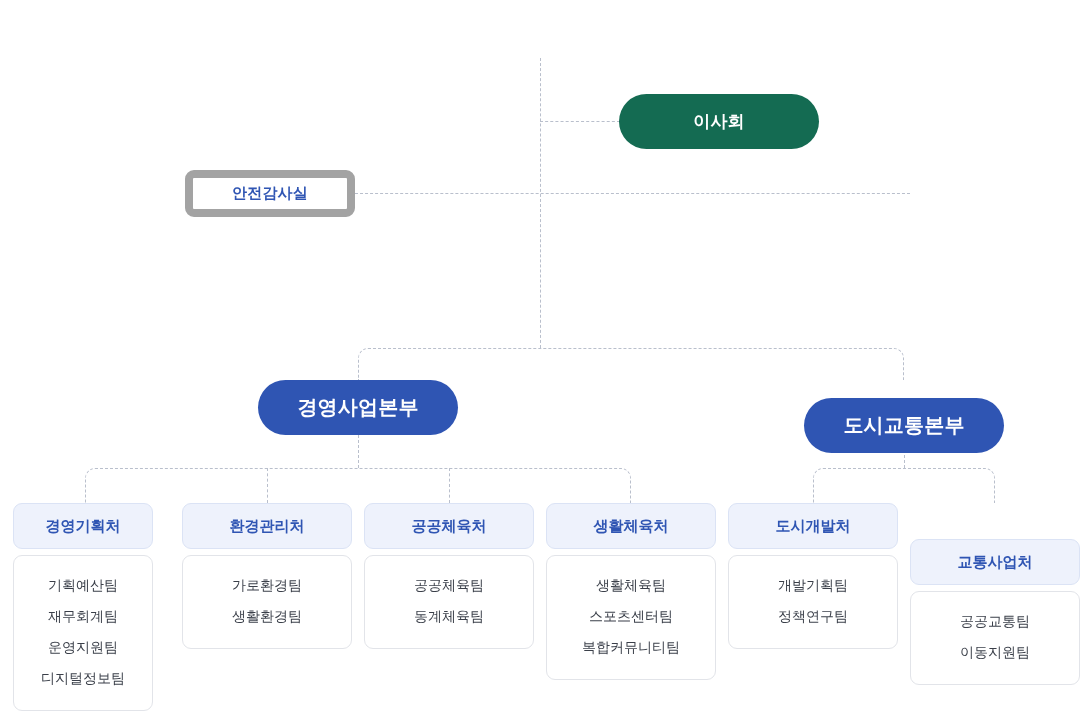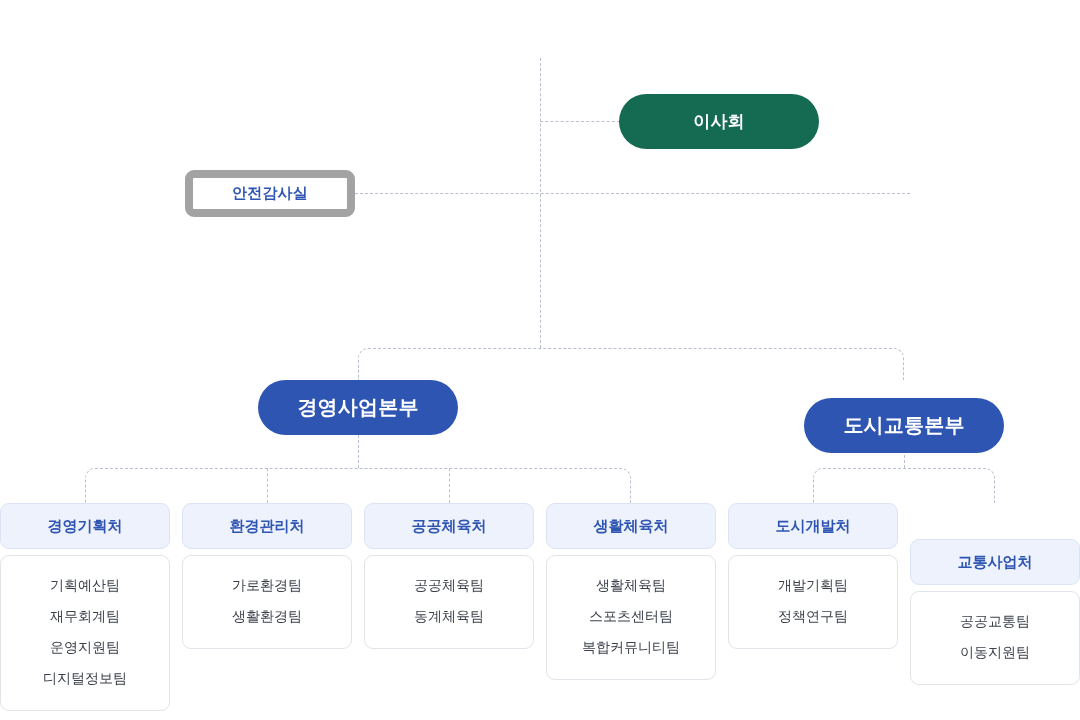--- a/index.html
+++ b/index.html
@@ -142,21 +142,21 @@
 
 
   <div class="node node-div" style="left:258px; top:380px; width:200px; height:55px;">
     <span>경영사업본부</span>
   </div>
 
   <div class="node node-div" style="left:804px; top:380px; width:200px; height:55px;margin-top:18px;">
     <span>도시교통본부</span>
   </div>
 
-  <div class="dept" style="left:0px; top:503px; width:170px;">
+  <div class="dept" style="left:13px; top:503px; width:140px;">
     <div class="dept-head">
       <span>경영기획처</span>
     </div>
     <div class="dept-teams">
       <div class="team">기획예산팀</div>
       <div class="team">재무회계팀</div>
       <div class="team">운영지원팀</div>
       <div class="team">디지털정보팀</div>
     </div>
   </div>

